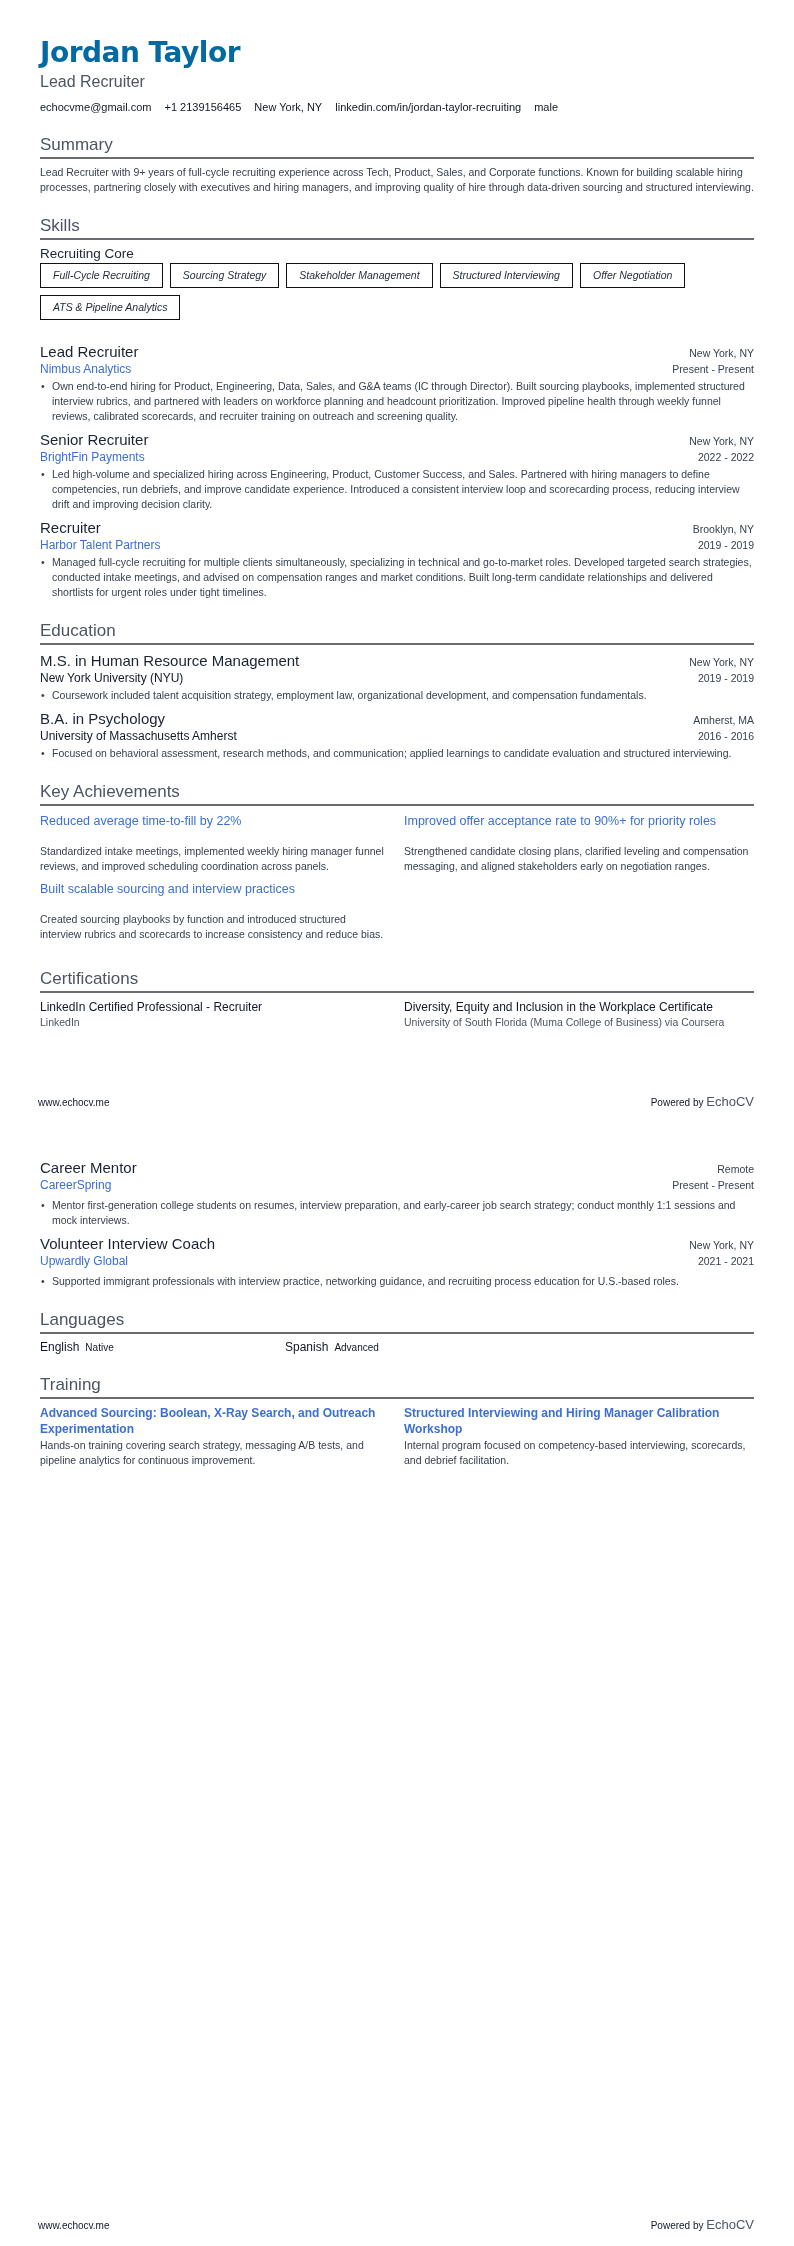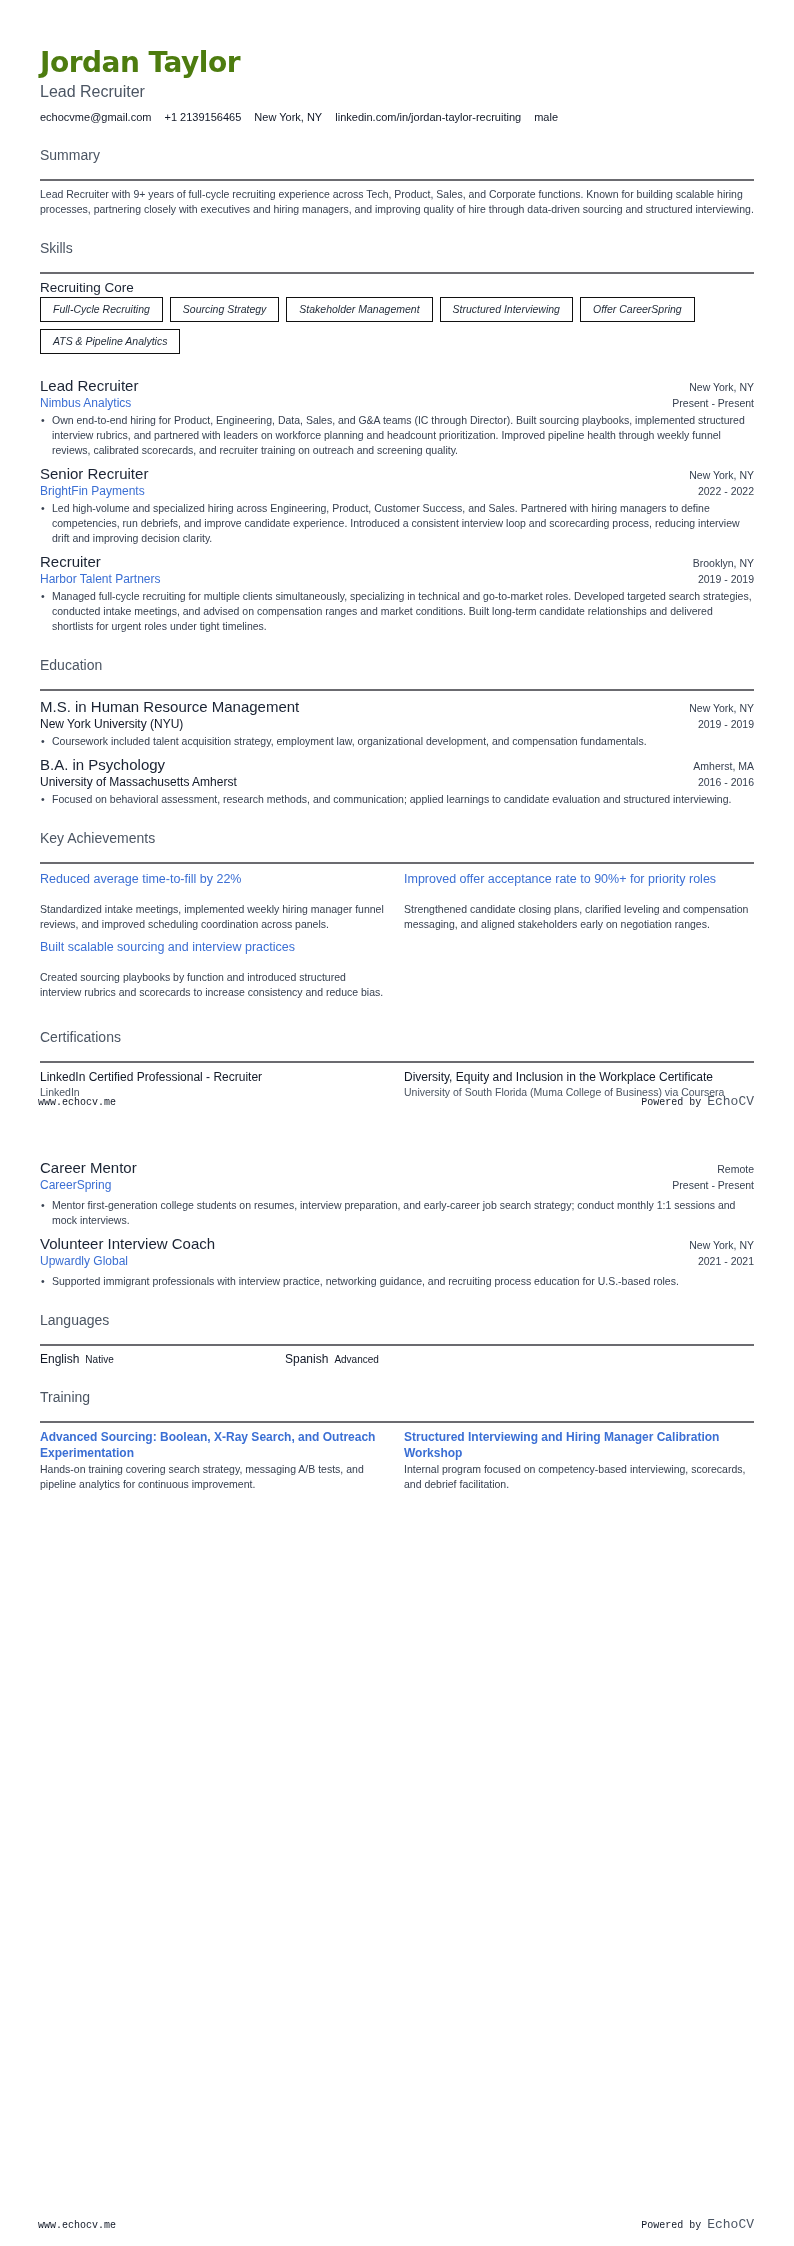--- a/index.html
+++ b/index.html
@@ -2,27 +2,27 @@
 <html><head>
 <meta charset="utf-8">
 <style>
   * { box-sizing: border-box; margin: 0; padding: 0; }
   body { width: 794px; height: 2246px; background: #ffffff; font-family: "Liberation Sans", sans-serif; color: #1f2937; position: relative; overflow: hidden; }
   .page { position: absolute; left: 0; width: 794px; }
   .page1 { top: 0; height: 1123px; }
   .page2 { top: 1123px; height: 1123px; }
   .content { padding: 0 40px 0 40px; }
 
-  .name { font-family: "DejaVu Sans", sans-serif; font-weight: bold; font-size: 28px; color: #4d7c0f; letter-spacing: -0.5px; padding-top: 46px; line-height: 34px; }
+  .name { font-family: "DejaVu Sans", sans-serif; font-weight: bold; font-size: 28px; color: #0369a1; letter-spacing: -0.5px; padding-top: 36px; line-height: 34px; }
   .title { font-size: 16px; color: #4b5563; margin-top: 2px; line-height: 20px; }
   .contact { font-size: 11px; color: #111827; margin-top: 8px; line-height: 14px; }
   .contact span { margin-right: 10px; }
 
   .section { margin-top: 22px; }
-  .section-title { font-size: 14px; color: #4b5563; line-height: 18px; padding-bottom: 15px; border-bottom: 2px solid #6b6b70; }
+  .section-title { font-size: 17px; color: #4b5563; line-height: 18px; padding-bottom: 3px; border-bottom: 2px solid #6b6b70; }
   .para { font-size: 10.5px; color: #374151; line-height: 15px; margin-top: 6px; }
 
   .skill-group { font-size: 13.5px; color: #1a2333; margin-top: 5px; line-height: 18px; }
   .tags { display: flex; flex-wrap: wrap; gap: 7px 7px; margin-top: 0; font-style: italic; }
   .tag { border: 1px solid #111; font-size: 10.5px; color: #1f2937; padding: 5px 12px; line-height: 13px; }
 
   .entry { margin-top: 6px; }
   .row { display: flex; justify-content: space-between; align-items: baseline; }
   .role { font-size: 15px; color: #1a2333; line-height: 19px; }
   .loc { font-size: 10.5px; color: #374151; }
@@ -40,21 +40,21 @@
   .cert-title { font-size: 12px; color: #111827; line-height: 16px; }
   .cert-issuer { font-size: 10.5px; color: #4b5563; line-height: 15px; }
 
   .lang-row { display: flex; margin-top: 6px; font-size: 12px; color: #111827; }
   .lang { width: 245px; }
   .lang .lvl { font-size: 10px; margin-left: 6px; }
 
   .train-title { font-size: 12px; font-weight: bold; color: #3b6fd4; line-height: 16px; }
   .train-desc { font-size: 10.5px; color: #374151; line-height: 15px; margin-top: 1px; }
 
-  .footer { position: absolute; left: 38px; right: 40px; bottom: 14px; display: flex; justify-content: space-between; align-items: baseline; font-size: 10px; color: #111827; font-family: Liberation Mono, monospace; }
+  .footer { position: absolute; left: 38px; right: 40px; bottom: 14px; display: flex; justify-content: space-between; align-items: baseline; font-size: 10px; color: #111827; }
   .footer .brand { font-size: 13px; color: #4b5563; }
 </style>
 </head>
 <body>
 
 <div class="page page1">
   <div class="content">
     <div class="name">Jordan Taylor</div>
     <div class="title">Lead Recruiter</div>
     <div class="contact">
@@ -71,21 +71,21 @@
     </div>
 
     <div class="section">
       <div class="section-title">Skills</div>
       <div class="skill-group">Recruiting Core</div>
       <div class="tags">
         <div class="tag">Full-Cycle Recruiting</div>
         <div class="tag">Sourcing Strategy</div>
         <div class="tag">Stakeholder Management</div>
         <div class="tag">Structured Interviewing</div>
-        <div class="tag">Offer CareerSpring</div>
+        <div class="tag">Offer Negotiation</div>
         <div class="tag">ATS &amp; Pipeline Analytics</div>
       </div>
     </div>
 
     <div class="section">
 
       <div class="entry">
         <div class="row">
           <div class="role">Lead Recruiter</div>
           <div class="loc">New York, NY</div>

